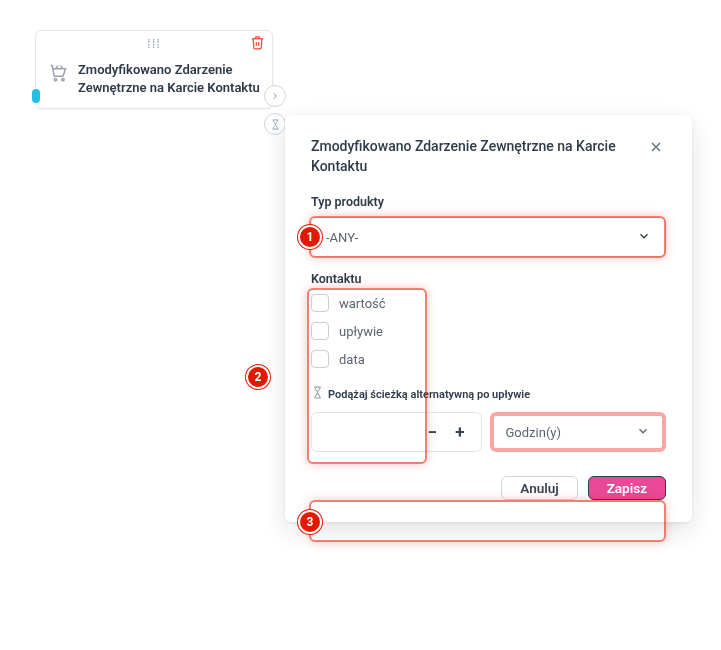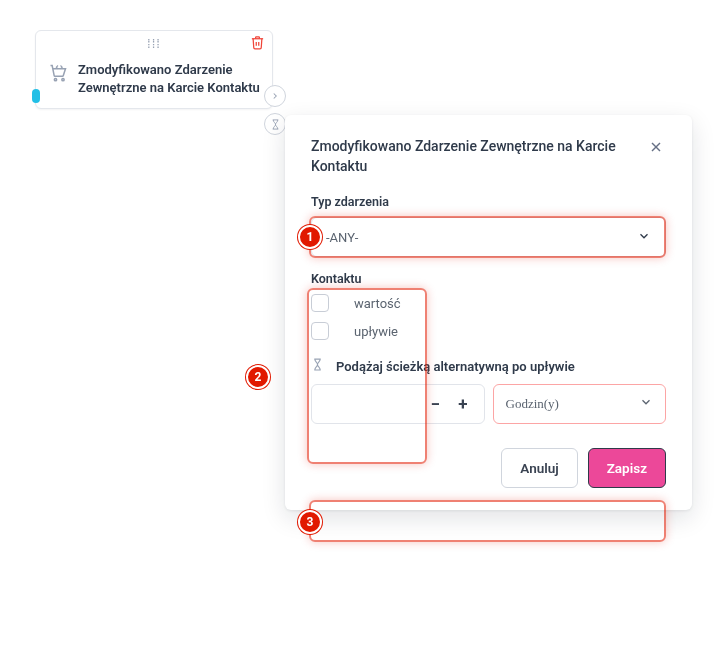--- a/index.html
+++ b/index.html
@@ -69,42 +69,42 @@
   .field-label { font-size: 12.5px; font-weight: 600; color: #2f3a4a; margin: 14px 0 8px 0; }
   .select {
     height: 40px; border: 1px solid #e1e4ea; border-radius: 6px;
     display: flex; align-items: center; justify-content: space-between;
     padding: 0 14px; cursor: pointer; font-size: 13px; color: #5b6470;
     background: #fff;
   }
   .select .chev { color: #2f3a4a; font-weight: 600; }
 
   .checklist { display: flex; flex-direction: column; gap: 10px; margin-top: 4px; }
-  .check-row { display: flex; align-items: center; gap: 25px; font-size: 13px; color: #5b6470; cursor: pointer; }
+  .check-row { display: flex; align-items: center; gap: 10px; font-size: 13px; color: #5b6470; cursor: pointer; }
   .checkbox { width: 18px; height: 18px; border: 1.5px solid #c8cdd6; border-radius: 4px; background: #fff; flex: 0 0 auto; }
 
-  .alt-path { display: flex; align-items: center; gap: 12px; margin-top: 18px; font-size: 13px; color: #2f3a4a; font-weight: 600; }
+  .alt-path { display: flex; align-items: center; gap: 4px; margin-top: 18px; font-size: 11px; color: #2f3a4a; font-weight: 600; }
   .hourglass { color: #98a2b3; }
 
   .time-row { display: flex; gap: 8px; margin-top: 10px; }
   .spinner {
     flex: 1; height: 40px; border: 1px solid #e1e4ea; border-radius: 6px;
     display: flex; align-items: center; justify-content: flex-end; gap: 10px;
     padding: 0 12px;
   }
   .spin-btn { color: #3a4352; font-size: 17px; font-weight: 700; padding: 0 4px; cursor: pointer; user-select: none; }
   .unit-select {
-    flex: 1; height: 40px; border: 1px solid #fca5a5; border-radius: 6px;
+    flex: 1; height: 40px; border: 4px solid #fca5a5; border-radius: 6px;
     display: flex; align-items: center; justify-content: space-between;
-    padding: 0 12px; font-size: 13px; color: #5b6470; cursor: pointer; font-family: Liberation Serif, serif;
+    padding: 0 12px; font-size: 13px; color: #5b6470; cursor: pointer;
   }
 
   .panel-footer { display: flex; justify-content: flex-end; gap: 10px; margin-top: 24px; }
   .btn {
-    height: 40px; padding: 0 18px; border-radius: 6px; font-size: 13.5px; font-weight: 600;
+    height: 24px; padding: 0 18px; border-radius: 6px; font-size: 13.5px; font-weight: 600;
     display: inline-flex; align-items: center; justify-content: center; cursor: pointer;
   }
   .btn-secondary { background: #fff; color: #3a4352; border: 1px solid #d0d5dd; }
   .btn-primary { background: #ec4899; color: #fff; border: 1px solid #2f3a4a; }
 
   
   .badge {
     position: absolute;
     width: 24px; height: 24px; border-radius: 50%;
     background: #e11900; color: #fff;
@@ -171,39 +171,43 @@
     <div class="panel-header">
       <div class="panel-title">Zmodyfikowano Zdarzenie Zewnętrzne na Karcie Kontaktu</div>
       <div class="panel-close">
         <svg width="16" height="16" viewBox="0 0 24 24" fill="none" stroke="currentColor" stroke-width="2">
             <line x1="18" y1="6" x2="6" y2="18"></line>
             <line x1="6" y1="6" x2="18" y2="18"></line>
           </svg>
       </div>
     </div>
 
-    <div class="field-label">Typ zdarzenia</div>
+    <div class="field-label">Typ produkty</div>
     <div class="select">
       <span>-ANY-</span>
       <span class="chev">
         <svg width="14" height="14" viewBox="0 0 24 24" fill="none" stroke="currentColor" stroke-width="2.2">
             <polyline points="6 9 12 15 18 9"></polyline>
           </svg>
       </span>
     </div>
 
     <div class="field-label">Kontaktu</div>
     <div class="checklist">
       <div class="check-row">
         <div class="checkbox"></div>
         <span>wartość</span>
       </div>
       <div class="check-row">
         <div class="checkbox"></div>
         <span>upływie</span>
+      </div>
+      <div class="check-row">
+        <div class="checkbox"></div>
+        <span>data</span>
       </div>
     </div>
 
     <div class="alt-path">
       <span class="hourglass">
         <svg width="13" height="13" viewBox="0 0 24 24" fill="none" stroke="currentColor" stroke-width="2">
             <path d="M6 2h12M6 22h12M7 2c0 5 5 6 5 10s-5 5-5 10M17 2c0 5-5 6-5 10s5 5 5 10"></path>
           </svg>
       </span>
       <span>Podążaj ścieżką alternatywną po upływie</span>

